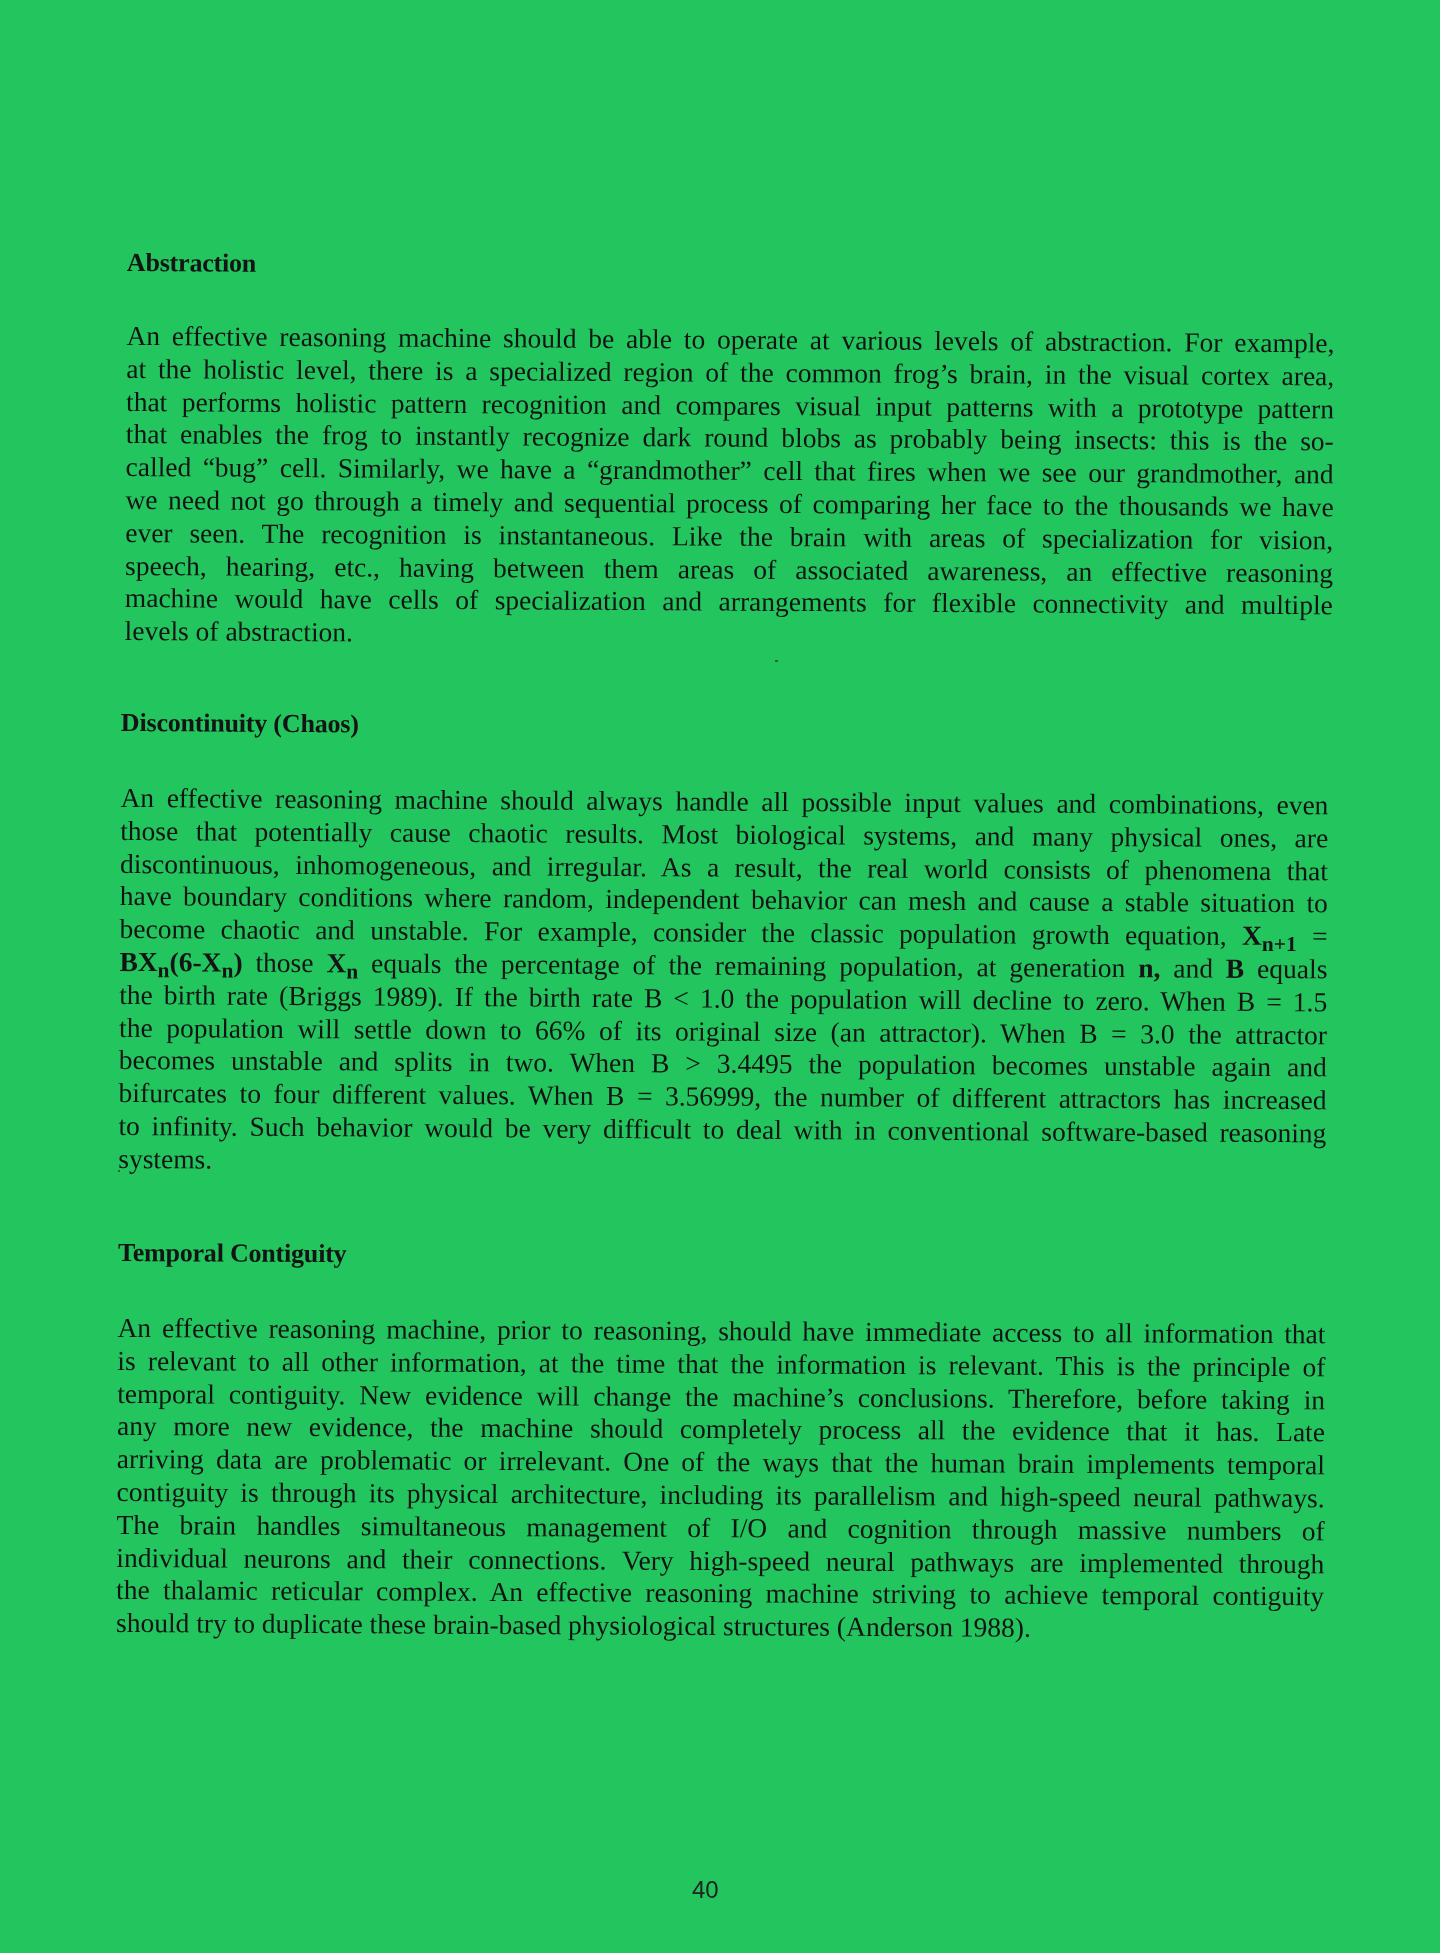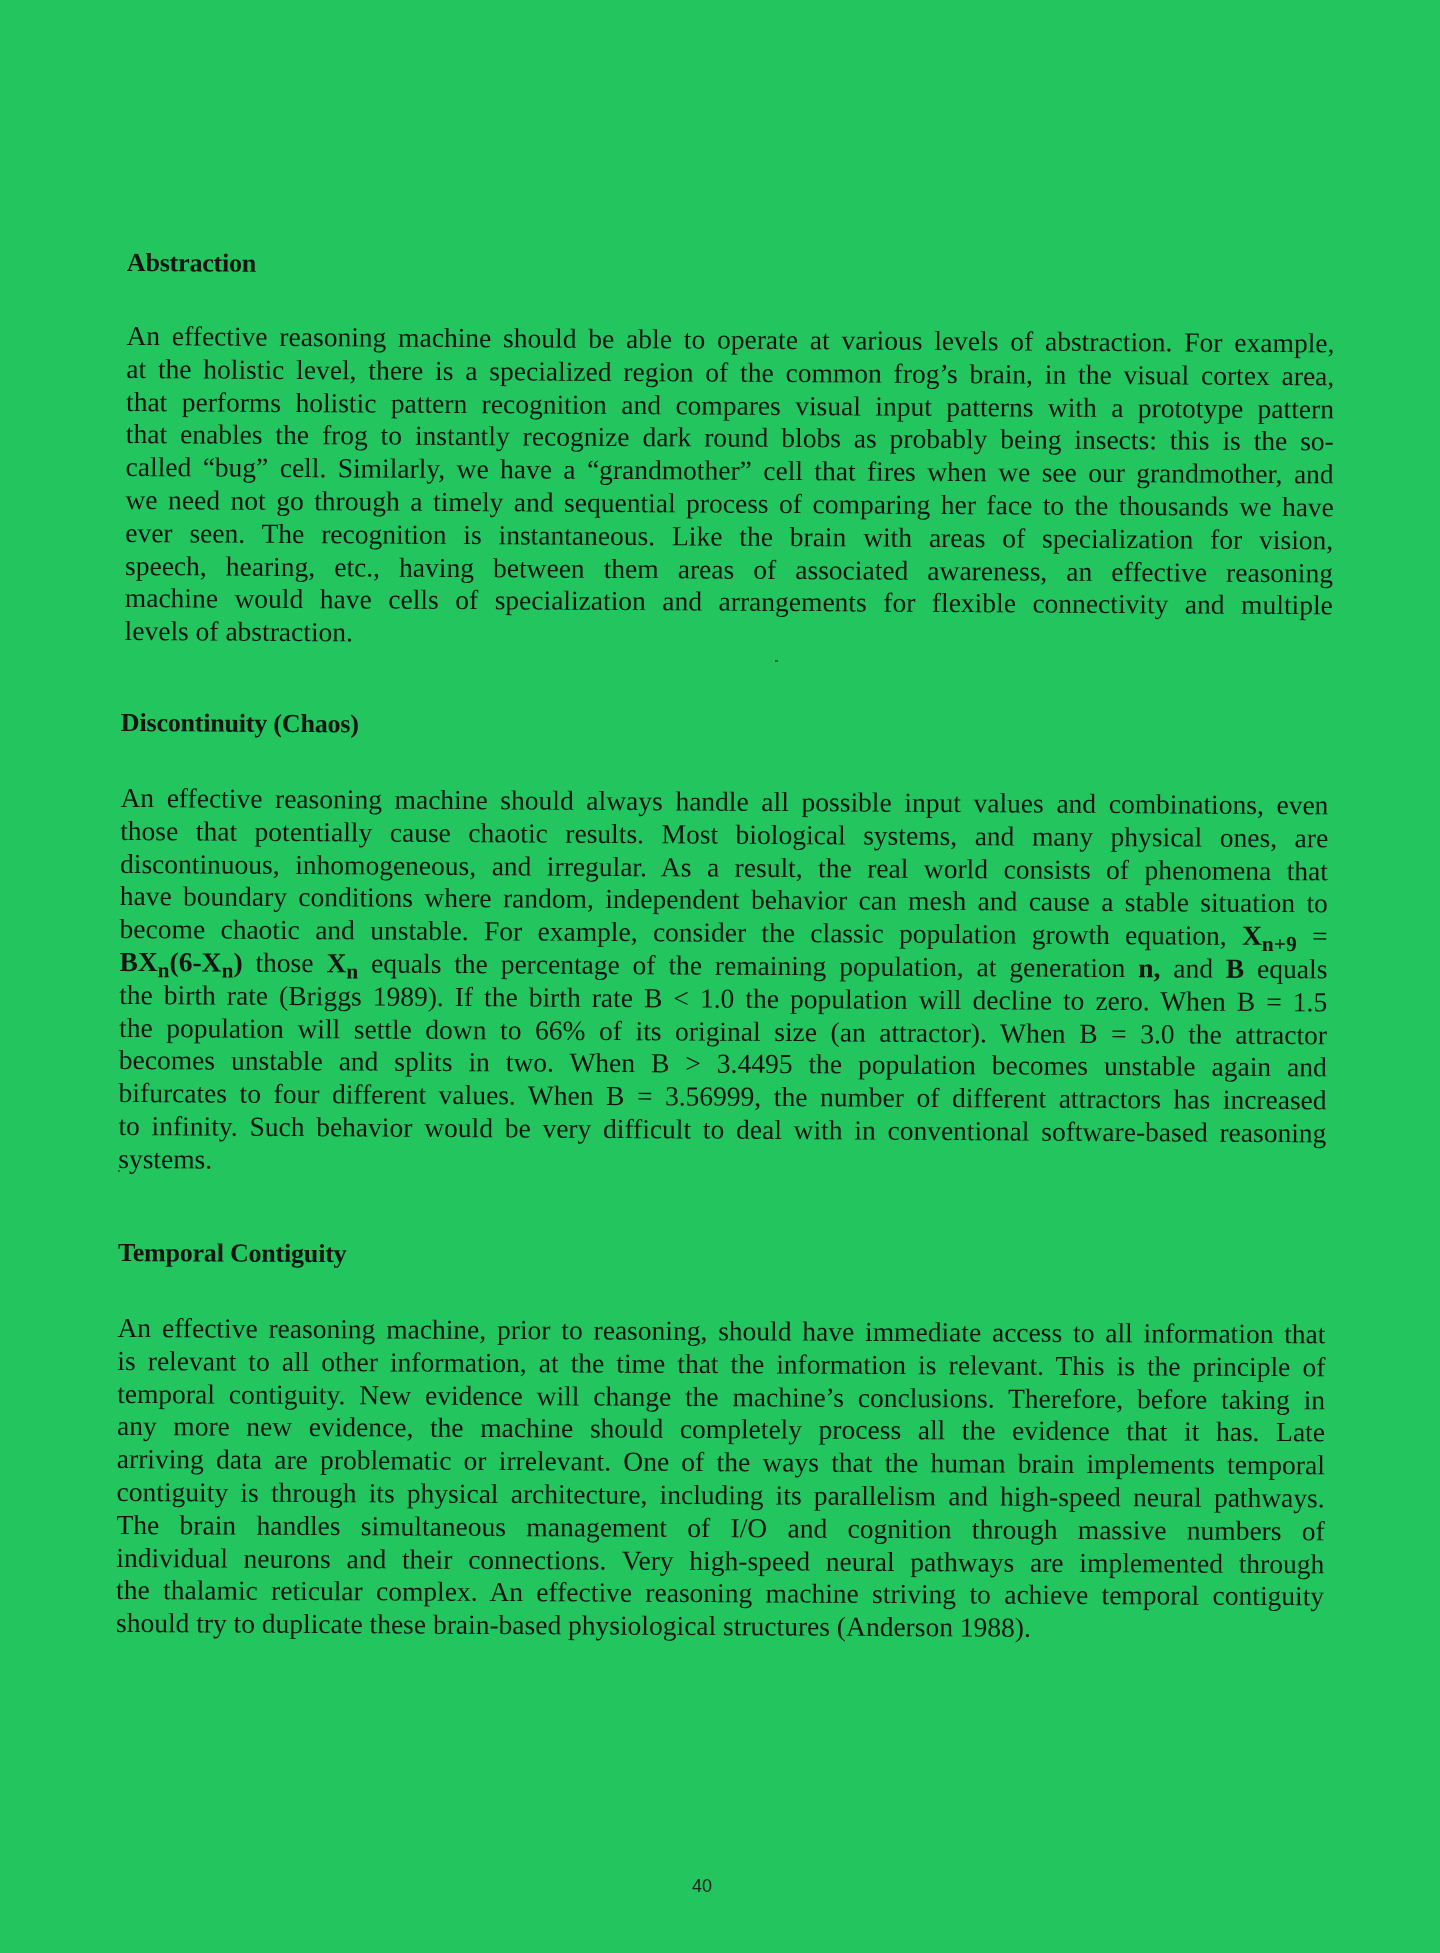--- a/index.html
+++ b/index.html
@@ -14,21 +14,21 @@
   }
   .para { margin-top: 40px; font-size: 27.5px; line-height: 32.8px; }
   .line {
     display: block; white-space: nowrap; text-align: justify; text-align-last: justify;
     height: 32.8px; overflow: visible;
   }
   .line.last { text-align-last: left; }
   .line b sub { font-size: 0.78em; vertical-align: -0.28em; line-height: 0; }
   .pagenum {
     position: absolute; left: 692px; top: 1876px; font-family: "Liberation Sans", "DejaVu Sans", sans-serif;
-    font-size: 18px; color: #222;
+    font-size: 24px; color: #222;
   }
   .speck { position: absolute; width: 3px; height: 2px; background: #333; opacity: 0.7; }
   #sec-abstraction { left: 127px; top: 248px; transform: rotate(0.35deg); transform-origin: left top; }
   #sec-discontinuity { left: 121px; top: 708px; transform: rotate(0.35deg); transform-origin: left top; }
   #sec-temporal { left: 118px; top: 1238px; transform: rotate(0.3deg); transform-origin: left top; }
   #sec-abstraction .para { margin-top: 42px; }
   #sec-discontinuity .para { margin-top: 44px; }
   #sec-temporal .para { margin-top: 44px; }
 </style>
 </head>
@@ -52,21 +52,21 @@
     </div>
   </div>
 
   <div class="section" id="sec-discontinuity">
     <h2 class="heading">Discontinuity (Chaos)</h2>
     <div class="para">
       <span class="line" style="display: block; width: auto; word-spacing: 5.76923px;">An effective reasoning machine should always handle all possible input values and combinations, even</span>
       <span class="line" style="display: block; width: auto; word-spacing: 9.92857px;">those that potentially cause chaotic results.  Most biological systems, and many physical ones, are</span>
       <span class="line" style="display: block; width: auto; word-spacing: 8px;">discontinuous, inhomogeneous, and irregular.  As a result, the real world consists of phenomena that</span>
       <span class="line" style="display: block; width: auto; word-spacing: 4.5px;">have boundary conditions where random, independent behavior can mesh and cause a stable situation to</span>
-      <span class="line" style="display: block; width: auto; word-spacing: 7.85714px;"><span>become chaotic and unstable.  For example, consider the classic population growth equation,</span> <b><span>X</span><sub>n+9</sub></b> <span>=</span></span>
+      <span class="line" style="display: block; width: auto; word-spacing: 7.85714px;"><span>become chaotic and unstable.  For example, consider the classic population growth equation,</span> <b><span>X</span><sub>n+1</sub></b> <span>=</span></span>
       <span class="line" style="display: block; width: auto; word-spacing: 5.4px;"><b><span>BX</span><sub>n</sub><span>(6-X</span><sub>n</sub><span>)</span></b> <span>those</span> <b><span>X</span><sub>n</sub></b> <span>equals the percentage of the remaining population, at generation</span> <b>n,</b> <span>and</span> <b>B</b> <span>equals</span></span>
       <span class="line" style="display: block; width: auto; word-spacing: 3.82609px;">the birth rate (Briggs 1989).  If the birth rate B &lt; 1.0 the population will decline to zero.  When B = 1.5</span>
       <span class="line" style="display: block; width: auto; word-spacing: 6.36842px;">the population will settle down to 66% of its original size (an attractor).  When B = 3.0 the attractor</span>
       <span class="line" style="display: block; width: auto; word-spacing: 8.5625px;">becomes unstable and splits in two.  When B &gt; 3.4495 the population becomes unstable again and</span>
       <span class="line" style="display: block; width: auto; word-spacing: 5.3125px;">bifurcates to four different values.  When B = 3.56999, the number of different attractors has increased</span>
       <span class="line" style="display: block; width: auto; word-spacing: 4.6px;">to infinity.  Such behavior would be very difficult to deal with in conventional software-based reasoning</span>
       <span class="line last">systems.</span>
     </div>
   </div>
 

